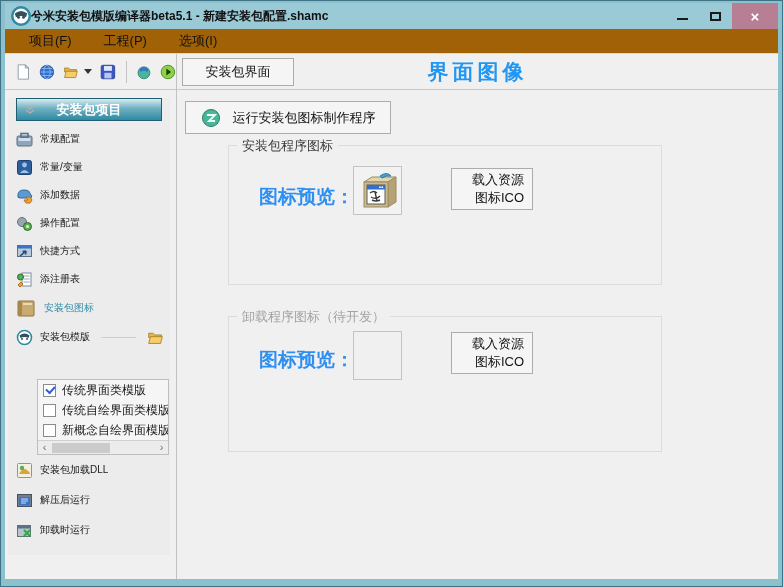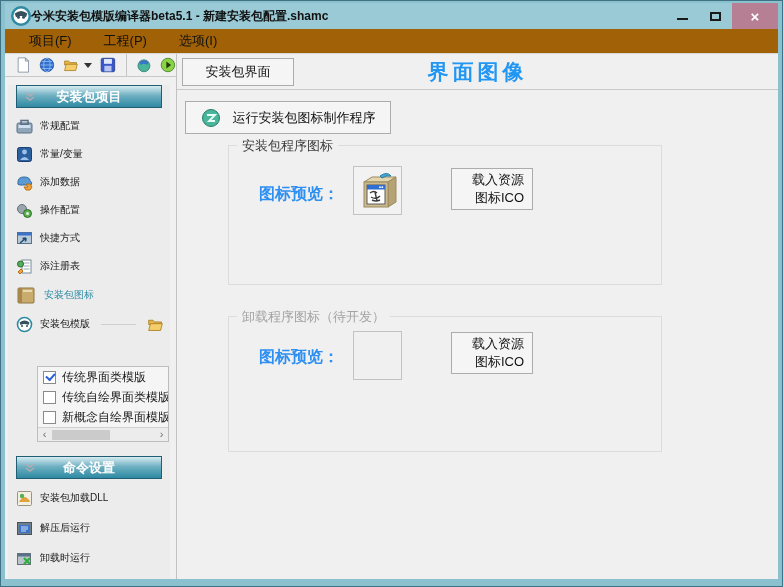--- a/index.html
+++ b/index.html
@@ -61,21 +61,21 @@
   .btn{ background:#F5F5F5; border:1px solid #ACACAC; font-size:13px; color:#111; display:flex; align-items:center; justify-content:center; cursor:default; font-family:inherit; }
   .preview-btn{ margin-left:5px; width:112px; height:28px; }
   .page-title{ position:absolute; left:50%; transform:translateX(-50%); color:#2196F3; font-size:21px; font-weight:bold; letter-spacing:4px; white-space:nowrap; }
   .content{ position:relative; flex:1; }
   .run-btn{ position:absolute; left:8px; top:11px; width:206px; height:33px; gap:12px; }
   .groupbox{ position:absolute; left:20px; width:434px; border:1px solid #DCDCDC;margin-left:31px; }
   .g1{ top:55px; height:140px; }
   .g2{ top:226px; height:136px; }
   .gb-title{ position:absolute; top:-9px; left:8px; background:#F0F0F0; padding:0 5px; font-size:13px; color:#3C3C3C; }
   .g2 .gb-title{ color:#A3A3A3; }
-  .pv-label{ position:absolute; left:30px; font-size:16px; font-weight:bold; color:#2E8FF2; }
+  .pv-label{ position:absolute; left:30px; font-size:19px; font-weight:bold; color:#2E8FF2; }
   .g1 .pv-label{ top:38px; } .g2 .pv-label{ top:30px; }
   .pv-box{ position:absolute; left:124px; width:49px; height:49px; border:1px solid #C3C3C3; background:#F2F2F2; display:flex; align-items:center; justify-content:center; }
   .g1 .pv-box{ top:20px; } .g2 .pv-box{ top:14px; background:transparent; }
   .load-btn{ position:absolute; left:222px; width:82px; height:42px; line-height:1.35; padding:2px 8px; text-align:right; flex-wrap:wrap; }
   .g1 .load-btn{ top:22px; } .g2 .load-btn{ top:15px; }
 </style>
 </head>
 <body>
 
 <div class="window">
@@ -240,26 +240,20 @@
             </div>
             <div class="hscroll">
               <span class="hs-arrow">‹</span>
               <div class="hs-track">
                 <div class="hs-thumb"></div>
               </div>
               <span class="hs-arrow">›</span>
             </div>
           </div>
 
-          <div class="sec-header" style="margin-top:14px;">
-            <svg class="chev" width="10" height="10" viewBox="0 0 10 10">
-              <path d="M1 1l4 3 4-3M1 5l4 3 4-3" fill="none" stroke="#b9a9b0" stroke-width="1.4"></path>
-            </svg>
-            <span>命令设置</span>
-          </div>
 
           <div class="item" style="height:30px;">
             <svg class="ic" viewBox="0 0 17 17">
               <rect x="1.5" y="1.5" width="14" height="14" rx="1" fill="#f3efe2" stroke="#9a937d"></rect>
               <path d="M3 12 q4 -7 8 -4 q3 2 3 4z" fill="#e0a33c"></path>
               <circle cx="6" cy="6" r="2.2" fill="#59b04e"></circle>
             </svg>
             <span class="lbl">安装包加载DLL</span>
           </div>
           <div class="item" style="height:30px;">

